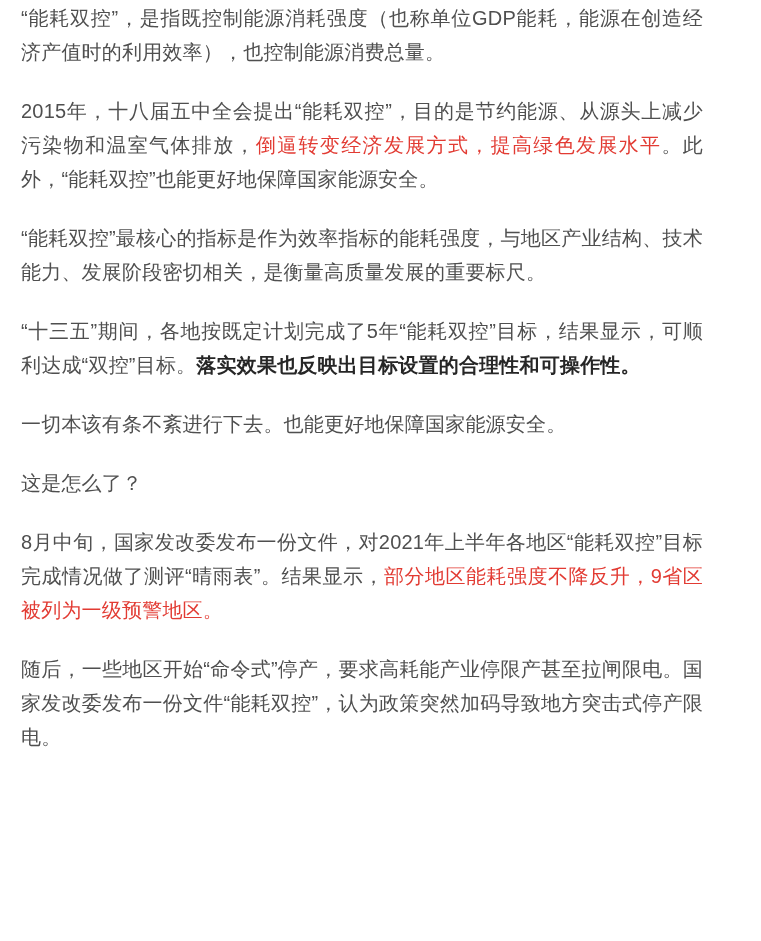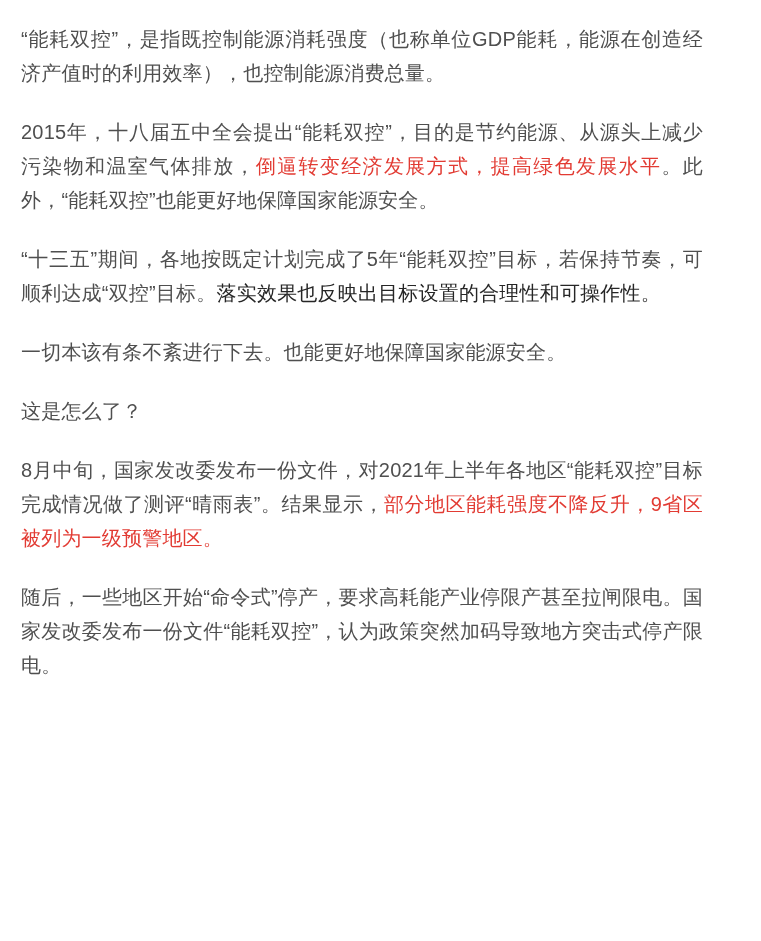--- a/index.html
+++ b/index.html
@@ -13,50 +13,50 @@
     width:761px;
     height:941px;
     background:var(--bg);
     overflow:hidden;
     font-family:"Liberation Sans", sans-serif;
   }
   .article{
     box-sizing:border-box;
     width:723px;
     padding:1px 20px 0 21px;
-    margin-top:21px;
   }
   .para{
     margin:0 0 25px 0;
     font-size:20px;
     line-height:34px;
     color:var(--text);
     text-align:justify;
     letter-spacing:0.2px;
   }
   .run-normal{color:var(--text);}
   .run-red{color:var(--red);}
-  .run-bold{color:var(--bold);font-weight:normal;}
+  .run-bold{color:var(--bold);font-weight:bold;}
   
   .cutoff-sliver{
     position:absolute;
     left:34px;
     top:930px;
     width:180px;
     height:6px;
     overflow:hidden;
     opacity:0.12;
   }
 </style>
 </head>
 <body>
 
 <div class="article" id="article-body">
     <p class="para"><span class="run-normal">“能耗双控”，是指既控制能源消耗强度（也称单位GDP能耗，能源在创造经济产值时的利用效率），也控制能源消费总量。</span></p>
     <p class="para"><span class="run-normal">2015年，十八届五中全会提出“能耗双控”，目的是节约能源、从源头上减少污染物和温室气体排放，</span><span class="run-red">倒逼转变经济发展方式，提高绿色发展水平</span><span class="run-normal">。此外，“能耗双控”也能更好地保障国家能源安全。</span></p>
-    <p class="para"><span class="run-normal">“十三五”期间，各地按既定计划完成了5年“能耗双控”目标，若保持节奏，可顺利达成“双控”目标。</span><span class="run-bold">落实效果也反映出目标设置的合理性和可操作性。</span></p>
+    <p class="para"><span class="run-normal">“能耗双控”最核心的指标是作为效率指标的能耗强度，与地区产业结构、技术能力、发展阶段密切相关，是衡量高质量发展的重要标尺。</span></p>
+    <p class="para"><span class="run-normal">“十三五”期间，各地按既定计划完成了5年“能耗双控”目标，结果显示，可顺利达成“双控”目标。</span><span class="run-bold">落实效果也反映出目标设置的合理性和可操作性。</span></p>
     <p class="para"><span class="run-normal">一切本该有条不紊进行下去。也能更好地保障国家能源安全。</span></p>
     <p class="para"><span class="run-normal">这是怎么了？</span></p>
     <p class="para"><span class="run-normal">8月中旬，国家发改委发布一份文件，对2021年上半年各地区“能耗双控”目标完成情况做了测评“晴雨表”。结果显示，</span><span class="run-red">部分地区能耗强度不降反升，9省区被列为一级预警地区。</span></p>
     <p class="para"><span class="run-normal">随后，一些地区开始“命令式”停产，要求高耗能产业停限产甚至拉闸限电。国家发改委发布一份文件“能耗双控”，认为政策突然加码导致地方突击式停产限电。</span></p>
   </div>
 
 <div class="cutoff-sliver"></div>
 
 </body></html>

